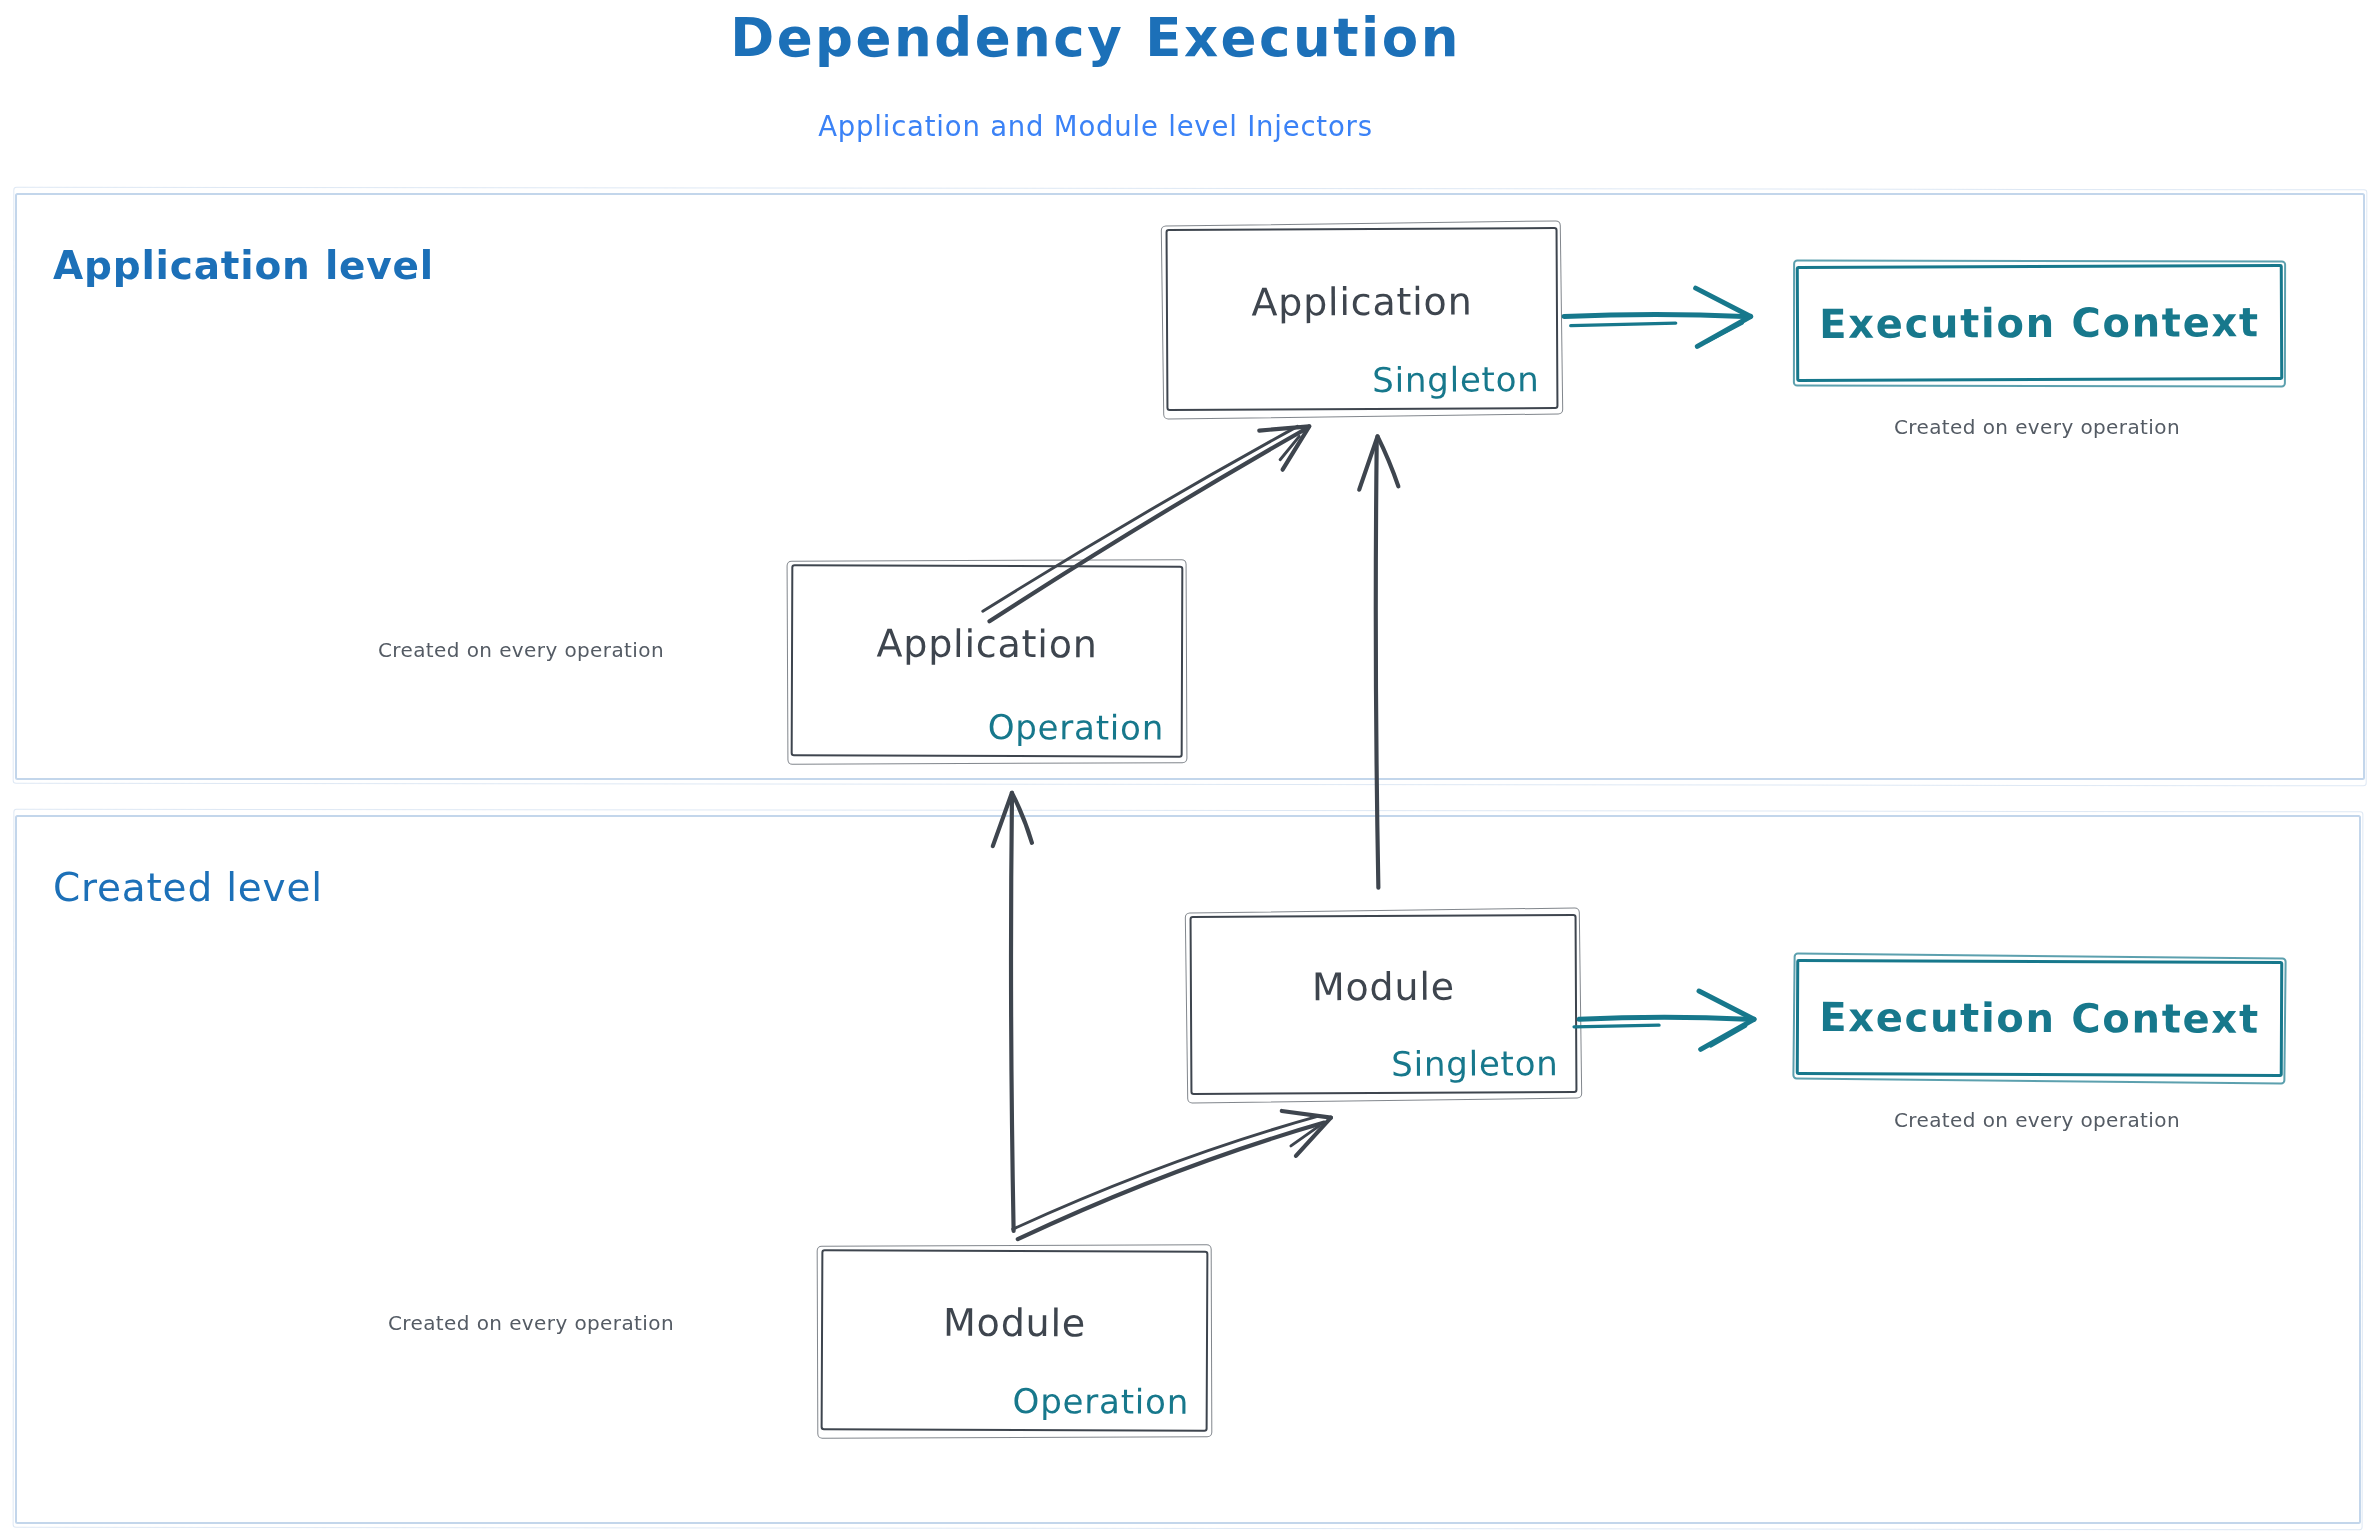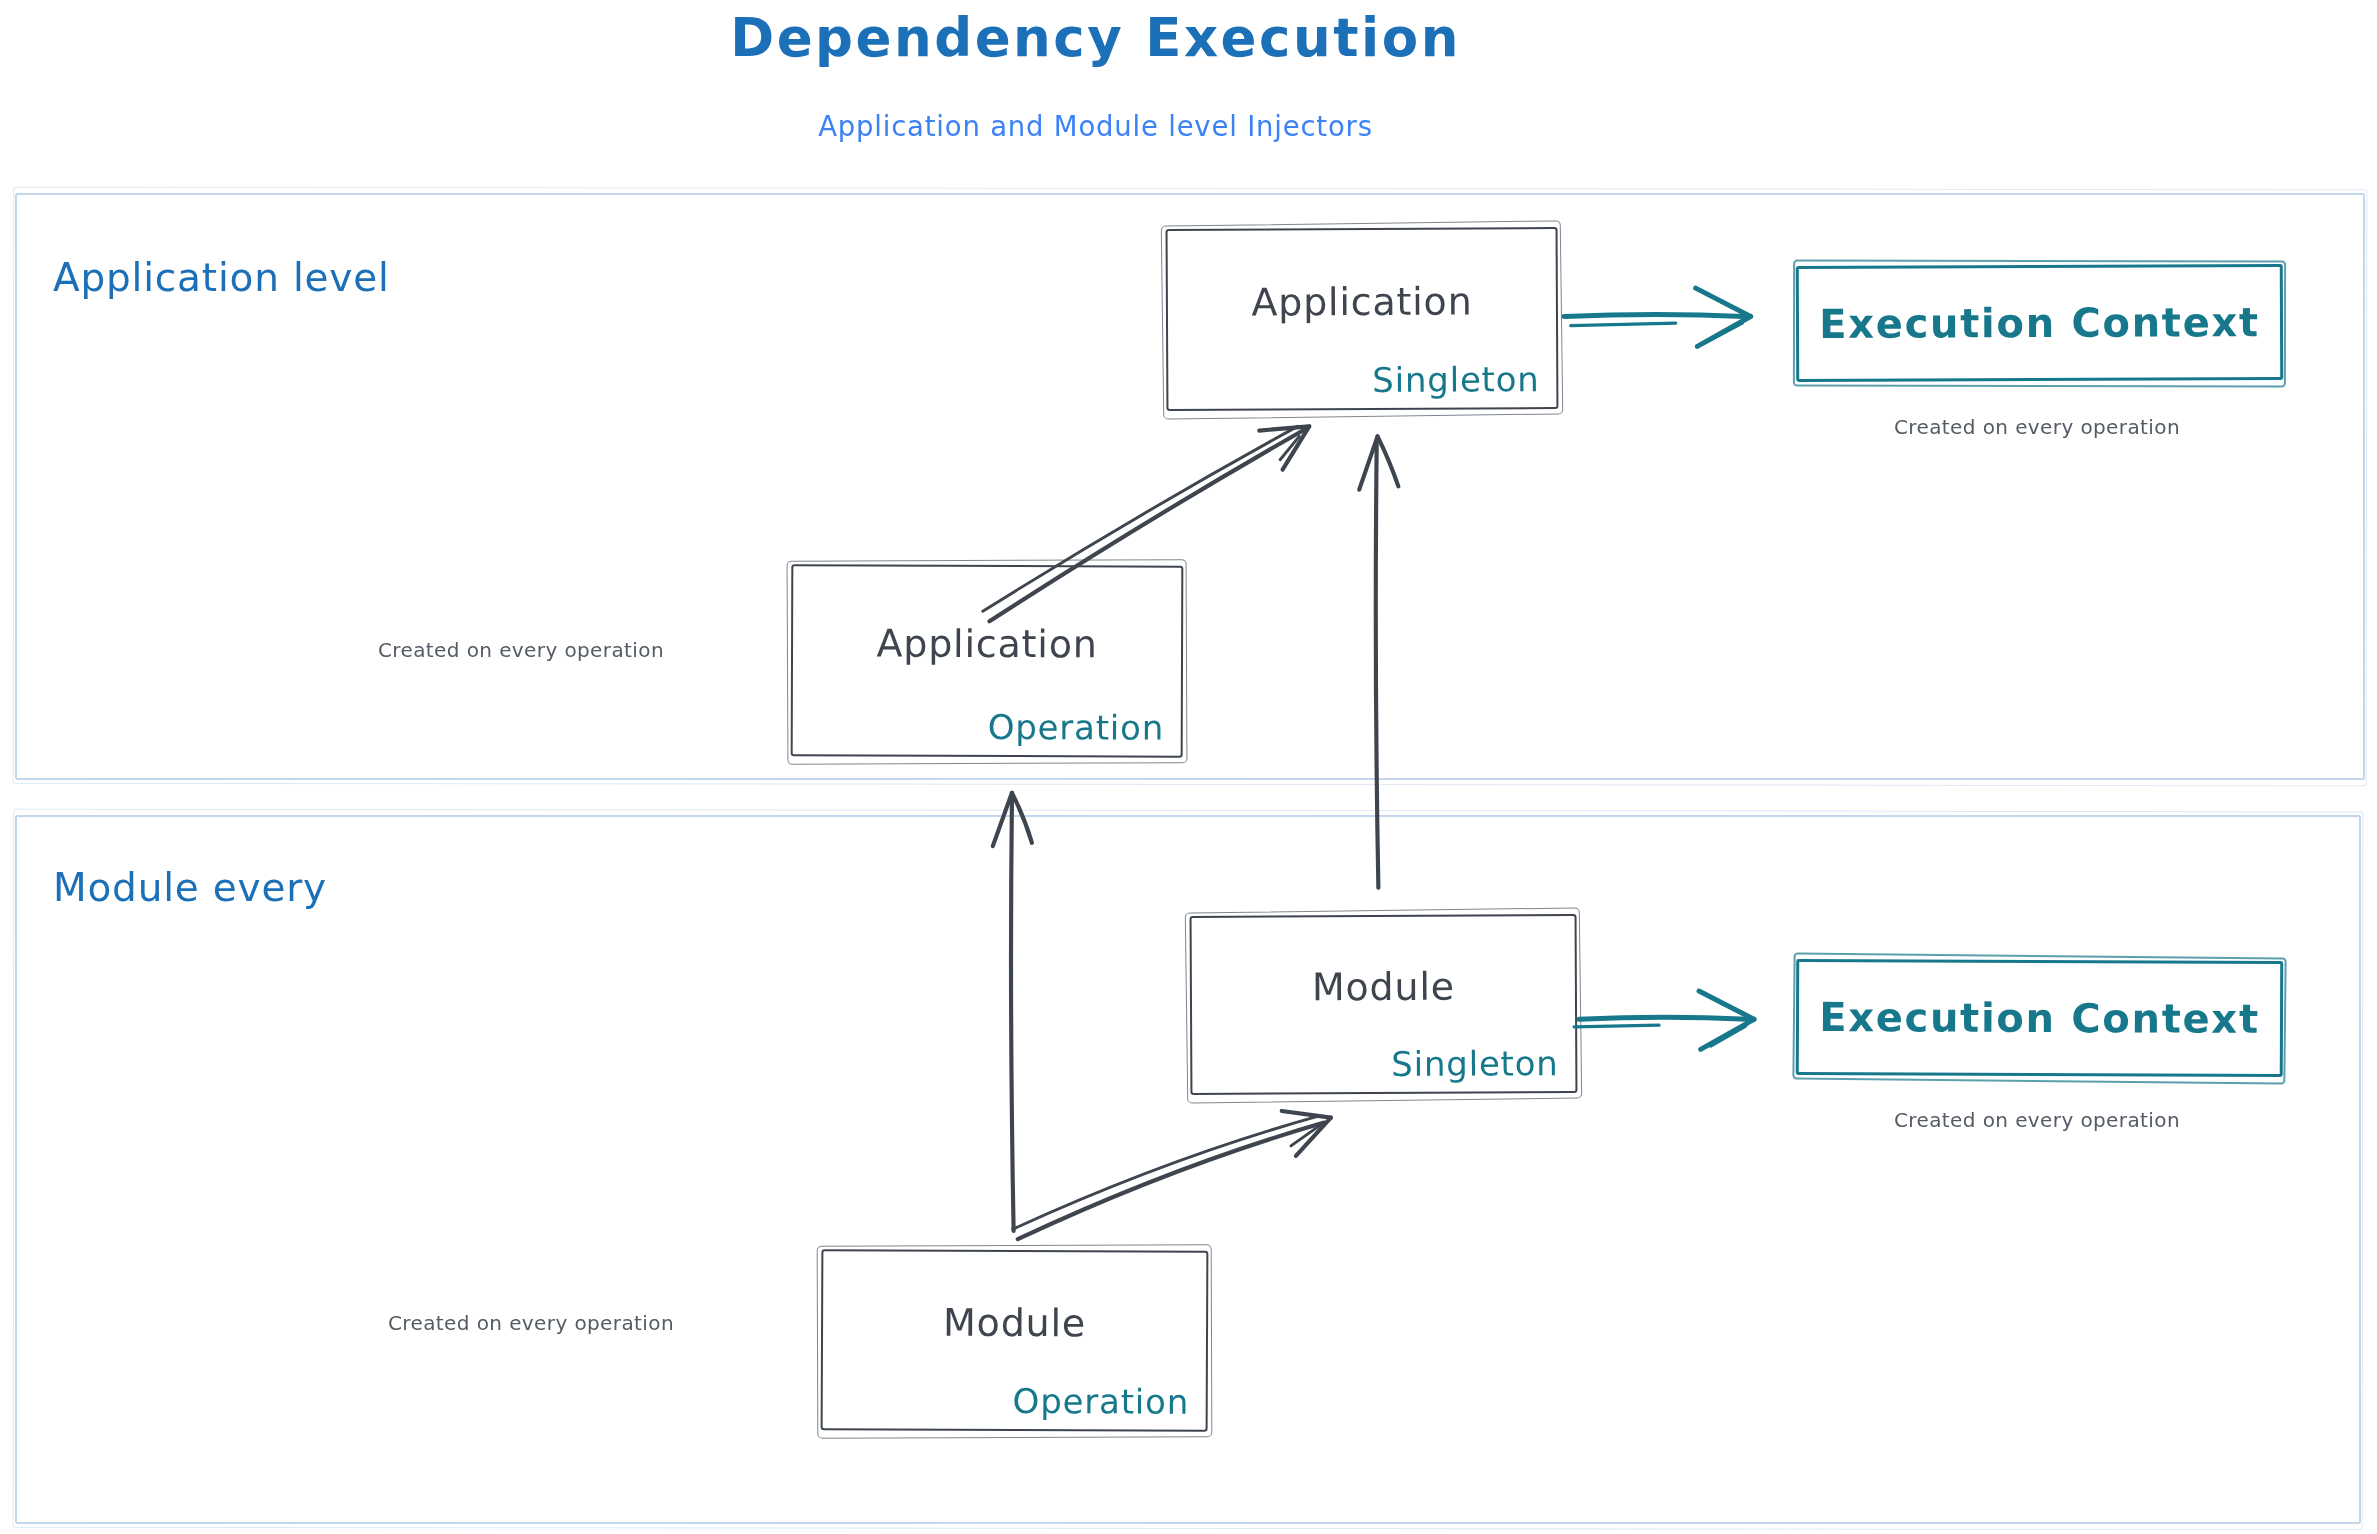--- a/index.html
+++ b/index.html
@@ -74,40 +74,40 @@
   .dk{stroke:#3e454e;fill:none;stroke-linecap:round;}
   .tl{stroke:#17788c;fill:none;stroke-linecap:round;}
 </style>
 </head>
 <body>
 
 <div class="abs diagram-title">Dependency Execution</div>
 <div class="abs diagram-subtitle">Application and Module level Injectors</div>
 
 <div class="abs level-box" style="left:15px;top:193px;width:2346px;height:583px;"></div>
-<div class="abs level-label" style="left:53px;top:255px;">Application level</div>
+<div class="abs level-label" style="left:53px;top:243px;font-weight:bold;">Application level</div>
 
 <div class="abs node" style="left:1166px;top:228px;width:388px;height:178px;transform:rotate(-.3deg);">
   <span class="node-title">Application</span>
   <span class="node-scope">Singleton</span>
 </div>
 
 <div class="abs exec" style="left:1796px;top:265px;width:481px;height:110px;transform:rotate(-.25deg);">
   <span class="exec-label">Execution Context</span>
 </div>
 <div class="abs note" style="left:1804px;top:415px;width:466px;">Created on every operation</div>
 
 <div class="abs node" style="left:791px;top:565px;width:388px;height:188px;transform:rotate(.2deg);">
   <span class="node-title">Application</span>
   <span class="node-scope">Operation</span>
 </div>
 <div class="abs note" style="left:290px;top:638px;width:462px;">Created on every operation</div>
 
 <div class="abs level-box" style="left:15px;top:815px;width:2342px;height:705px;"></div>
-<div class="abs level-label" style="left:53px;top:865px;">Module every</div>
+<div class="abs level-label" style="left:53px;top:865px;">Created level</div>
 
 <div class="abs node" style="left:1190px;top:915px;width:383px;height:175px;transform:rotate(-.3deg);">
   <span class="node-title">Module</span>
   <span class="node-scope">Singleton</span>
 </div>
 
 <div class="abs exec" style="left:1796px;top:960px;width:481px;height:110px;transform:rotate(.25deg);">
   <span class="exec-label">Execution Context</span>
 </div>
 <div class="abs note" style="left:1804px;top:1108px;width:466px;">Created on every operation</div>

